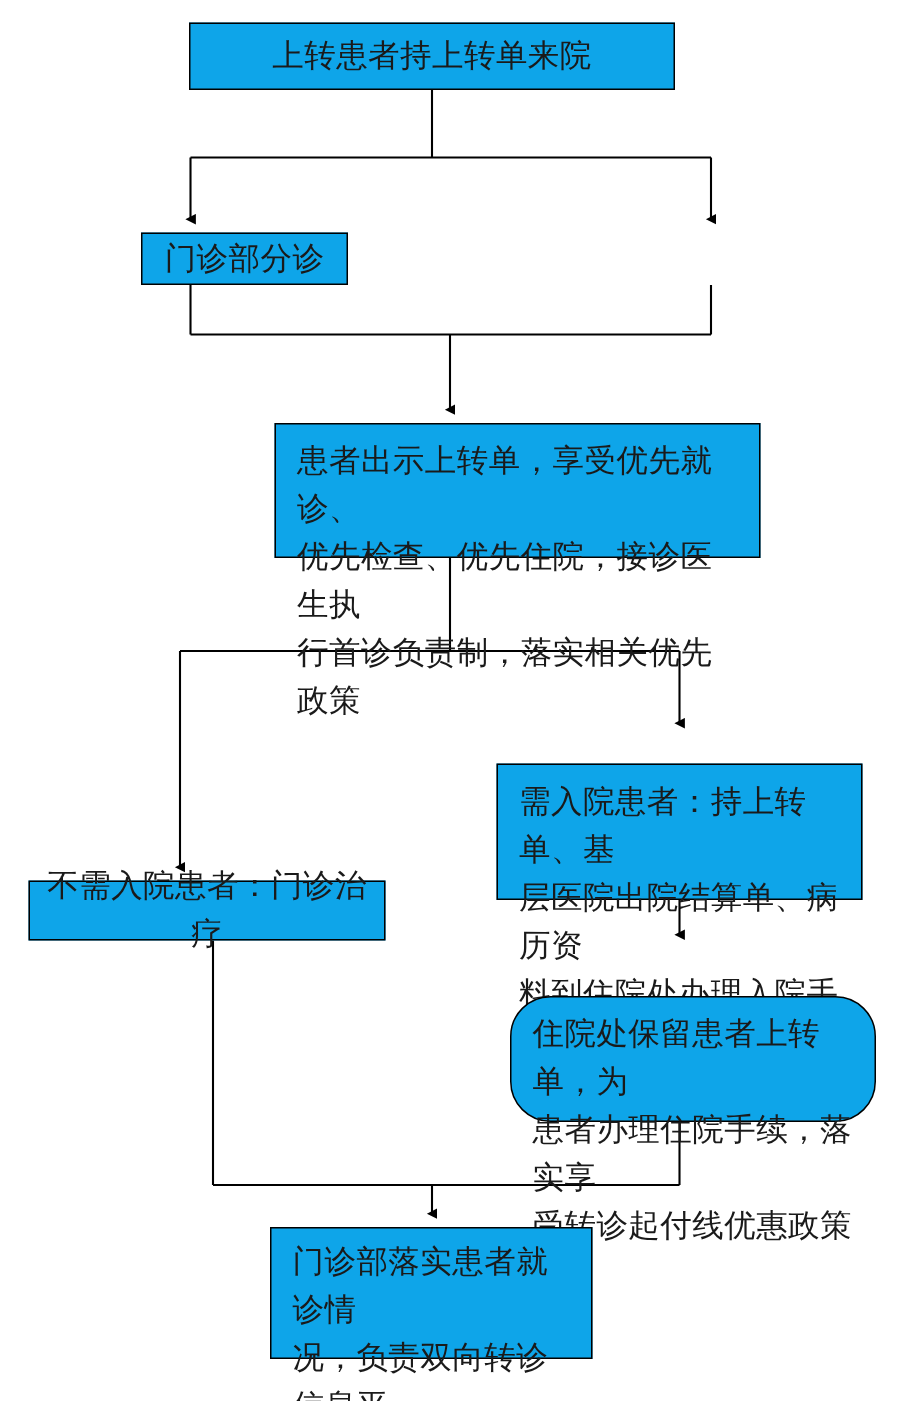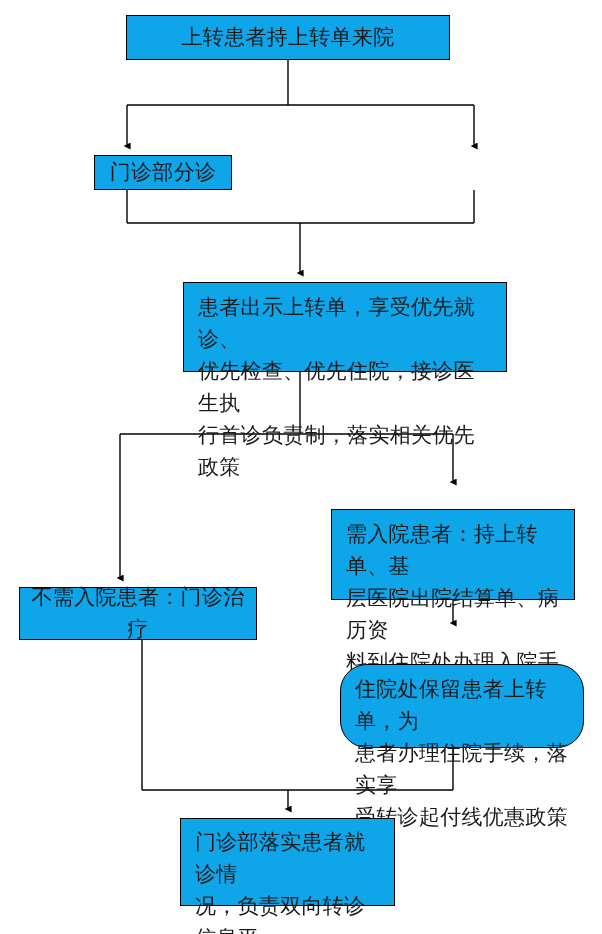--- a/index.html
+++ b/index.html
@@ -113,21 +113,21 @@
 优先检查、优先住院，接诊医生执
 行首诊负责制，落实相关优先政策</span>
   </div>
 
   <div class="node multi" style="left:331px; top:491px; width:244px; height:91px;margin-top:18px;">
     <span class="txt">需入院患者：持上转单、基
 层医院出院结算单、病历资
 料到住院处办理入院手续</span>
   </div>
 
-  <div class="node" style="left:19px; top:587px; width:238px; height:53px;">
+  <div class="node" style="left:19px; top:587px; width:238px; height:40px;">
     <span class="txt">不需入院患者：门诊治疗</span>
   </div>
 
   <div class="node multi" style="left:340px; top:664px; width:244px; height:84px;border-radius:27px;">
     <span class="txt">住院处保留患者上转单，为
 患者办理住院手续，落实享
 受转诊起付线优惠政策</span>
   </div>
 
   <div class="node multi" style="left:180px; top:818px; width:215px; height:88px;font-family:Liberation Mono, monospace;">

